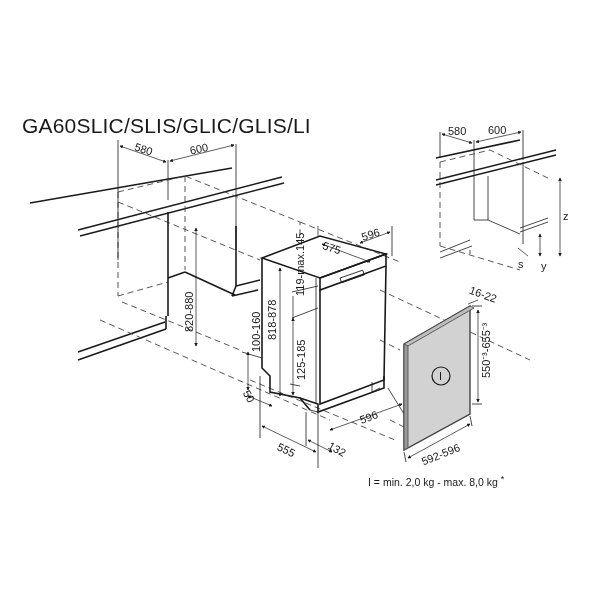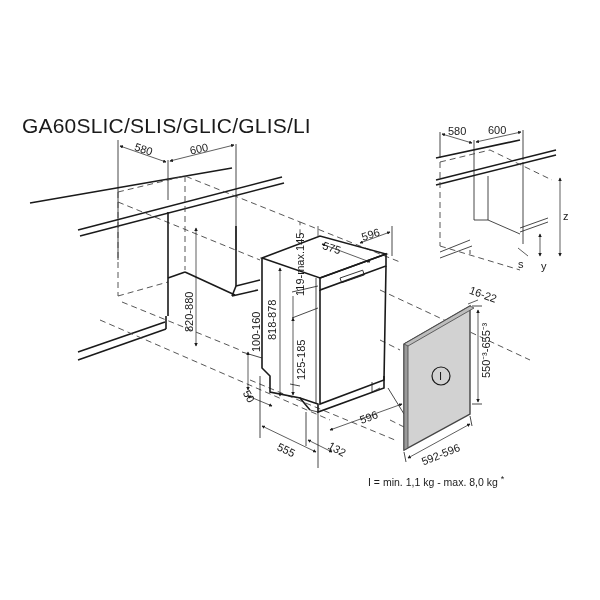--- a/index.html
+++ b/index.html
@@ -179,16 +179,16 @@
       <line class="dim" x1="560" y1="178" x2="560" y2="256" marker-start="url(#arr)" marker-end="url(#arr)"></line>
       <text class="lbl" x="563" y="220">z</text>
       <line class="dim" x1="540" y1="234" x2="540" y2="256" marker-start="url(#arr)" marker-end="url(#arr)"></line>
       <text class="lbl" x="541" y="270">y</text>
       <line class="dim" x1="518" y1="248" x2="528" y2="256"></line>
       <text class="lbl" x="518" y="268">s</text>
     </g>
   </svg>
 
   <div class="note">
-    <span>I = min. 1,1 kg - max. 8,0 kg</span>
+    <span>I = min. 2,0 kg - max. 8,0 kg</span>
     <span class="star">*</span>
   </div>
 </div>
 
 </body></html>

